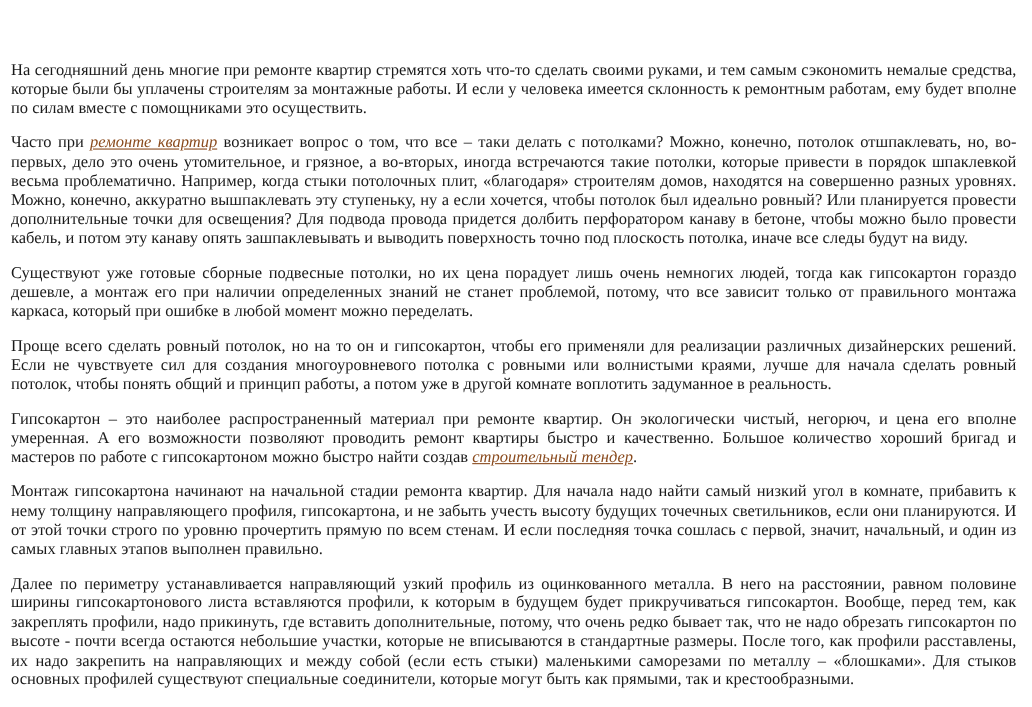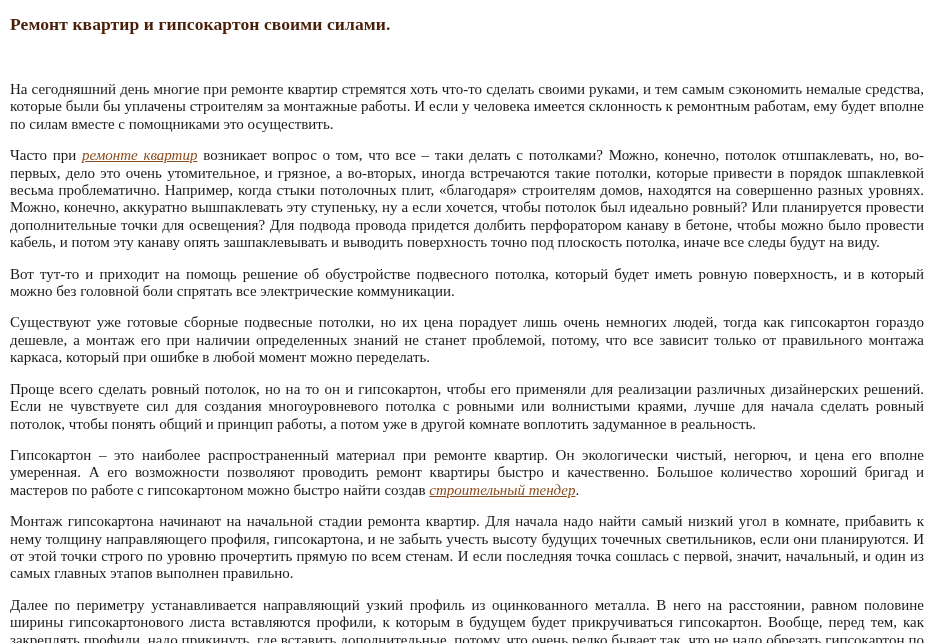--- a/index.html
+++ b/index.html
@@ -46,26 +46,24 @@
     color: #8a4b1e;
     text-decoration: underline;
     font-style: italic;
   }
 </style>
 </head>
 <body>
 
 <div class="page">
 
-  <h1 class="article-title">Ремонт квартир и гипсокартон своими силами.</h1>
 
   <div class="article-body">
     <p>На сегодняшний день многие при ремонте квартир стремятся хоть что-то сделать своими руками, и тем самым сэкономить немалые средства, которые были бы уплачены строителям за монтажные работы. И если у человека имеется склонность к ремонтным работам, ему будет вполне по силам вместе с помощниками это осуществить.</p>
     <p>Часто при <a class="inline-link" href="#">ремонте квартир</a> возникает вопрос о том, что все – таки делать с потолками? Можно, конечно, потолок отшпаклевать, но, во-первых, дело это очень утомительное, и грязное, а во-вторых, иногда встречаются такие потолки, которые привести в порядок шпаклевкой весьма проблематично. Например, когда стыки потолочных плит, «благодаря» строителям домов, находятся на совершенно разных уровнях. Можно, конечно, аккуратно вышпаклевать эту ступеньку, ну а если хочется, чтобы потолок был идеально ровный? Или планируется провести дополнительные точки для освещения? Для подвода провода придется долбить перфоратором канаву в бетоне, чтобы можно было провести кабель, и потом эту канаву опять зашпаклевывать и выводить поверхность точно под плоскость потолка, иначе все следы будут на виду.</p>
-    <p>Вот тут-то и приходит на помощь решение об обустройстве подвесного потолка, который будет иметь ровную поверхность, и в который можно без головной боли спрятать все электрические коммуникации.</p>
     <p>Существуют уже готовые сборные подвесные потолки, но их цена порадует лишь очень немногих людей, тогда как гипсокартон гораздо дешевле, а монтаж его при наличии определенных знаний не станет проблемой, потому, что все зависит только от правильного монтажа каркаса, который при ошибке в любой момент можно переделать.</p>
     <p>Проще всего сделать ровный потолок, но на то он и гипсокартон, чтобы его применяли для реализации различных дизайнерских решений. Если не чувствуете сил для создания многоуровневого потолка с ровными или волнистыми краями, лучше для начала сделать ровный потолок, чтобы понять общий и принцип работы, а потом уже в другой комнате воплотить задуманное в реальность.</p>
     <p>Гипсокартон – это наиболее распространенный материал при ремонте квартир. Он экологически чистый, негорюч, и цена его вполне умеренная. А его возможности позволяют проводить ремонт квартиры быстро и качественно. Большое количество хороший бригад и мастеров по работе с гипсокартоном можно быстро найти создав <a class="inline-link" href="#">строительный тендер</a>.</p>
     <p>Монтаж гипсокартона начинают на начальной стадии ремонта квартир. Для начала надо найти самый низкий угол в комнате, прибавить к нему толщину направляющего профиля, гипсокартона, и не забыть учесть высоту будущих точечных светильников, если они планируются. И от этой точки строго по уровню прочертить прямую по всем стенам. И если последняя точка сошлась с первой, значит, начальный, и один из самых главных этапов выполнен правильно.</p>
     <p>Далее по периметру устанавливается направляющий узкий профиль из оцинкованного металла. В него на расстоянии, равном половине ширины гипсокартонового листа вставляются профили, к которым в будущем будет прикручиваться гипсокартон. Вообще, перед тем, как закреплять профили, надо прикинуть, где вставить дополнительные, потому, что очень редко бывает так, что не надо обрезать гипсокартон по высоте - почти всегда остаются небольшие участки, которые не вписываются в стандартные размеры. После того, как профили расставлены, их надо закрепить на направляющих и между собой (если есть стыки) маленькими саморезами по металлу – «блошками». Для стыков основных профилей существуют специальные соединители, которые могут быть как прямыми, так и крестообразными.</p>
   </div>
 
 </div>
 
 </body></html>

